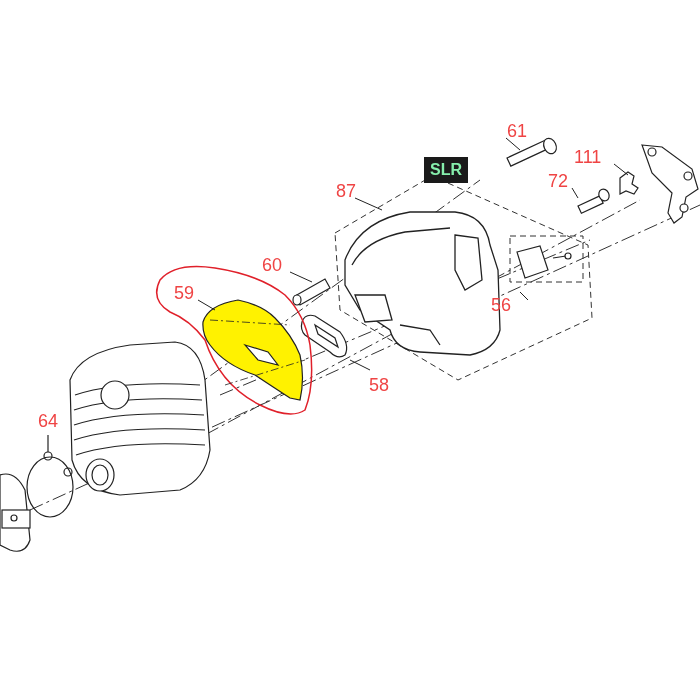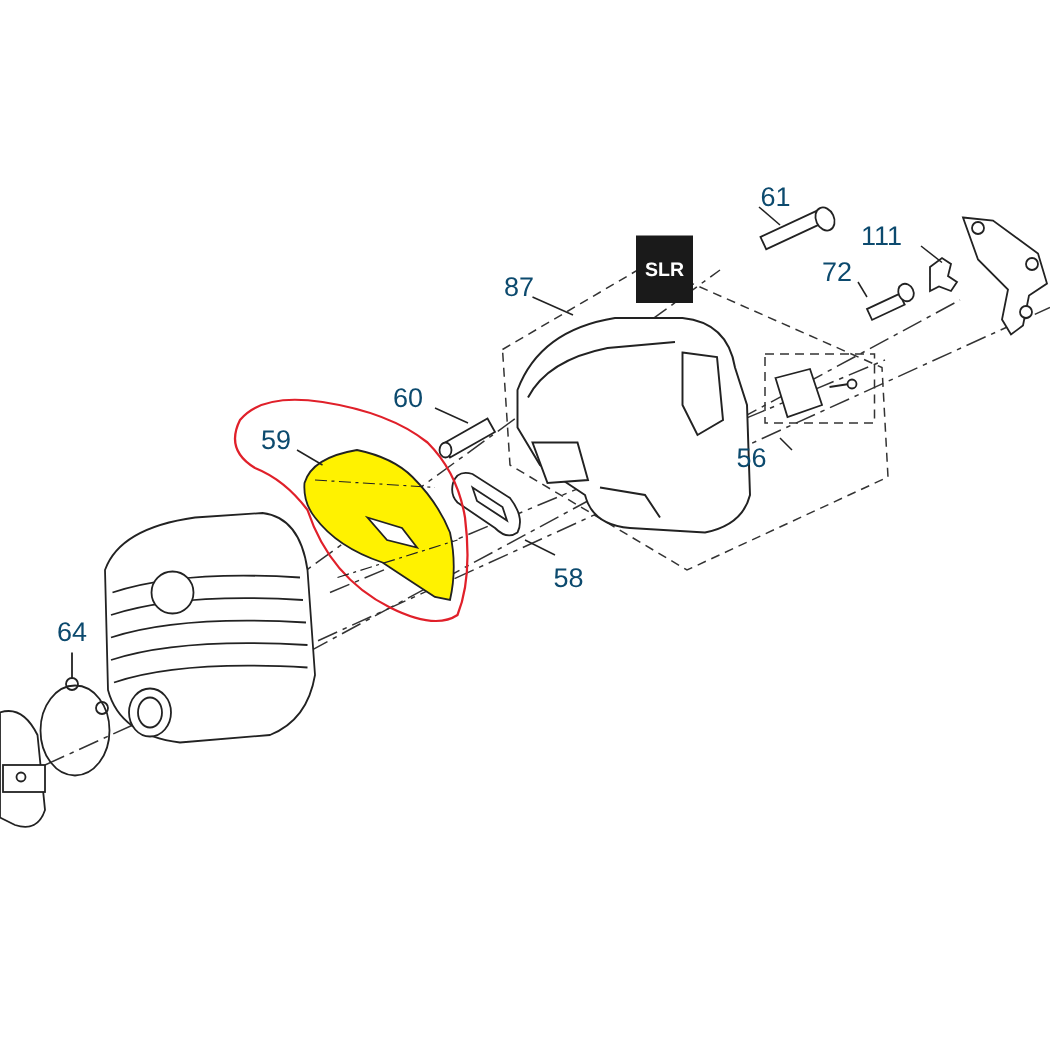--- a/index.html
+++ b/index.html
@@ -1,19 +1,19 @@
 <!DOCTYPE html>
 <html><head>
 <meta charset="utf-8">
 <style>
   html,body{margin:0;padding:0;background:#ffffff;}
   body{width:700px;height:700px;overflow:hidden;position:relative;font-family:"Liberation Sans",sans-serif;}
   #stage{position:absolute;left:0;top:0;width:700px;height:700px;}
-  .lbl{position:absolute;font-size:18px;color:#0c4a6e;line-height:1;font-family:"Liberation Sans",sans-serif;}
-  .badge{position:absolute;background:#1a1a1a;color:#ffffff;font-weight:bold;font-size:13px;padding:16px 6px;line-height:1;font-family:"Liberation Sans",sans-serif;}
+  .lbl{position:absolute;font-size:18px;color:#ef4444;line-height:1;font-family:"Liberation Sans",sans-serif;}
+  .badge{position:absolute;background:#1a1a1a;color:#86efac;font-weight:bold;font-size:16px;padding:5px 6px;line-height:1;font-family:"Liberation Sans",sans-serif;}
 </style>
 </head>
 <body>
 
 <div id="stage">
   <svg width="700" height="700" viewBox="0 0 700 700" xmlns="http://www.w3.org/2000/svg" style="position:absolute;left:0;top:0">
 
     <g stroke="#333" stroke-width="1" fill="none" stroke-dasharray="14 4 3 4">
       <line x1="30" y1="510" x2="700" y2="205"></line>
       <line x1="140" y1="470" x2="640" y2="200"></line>

